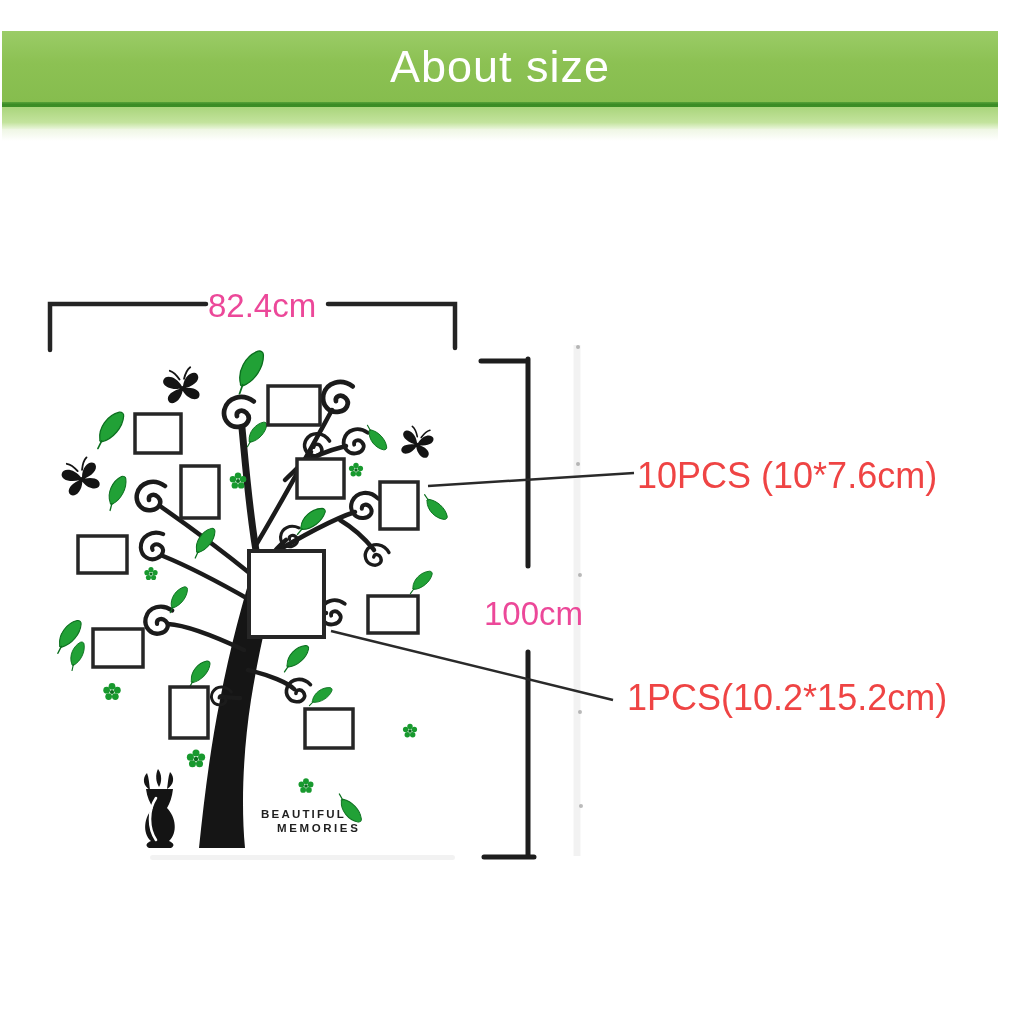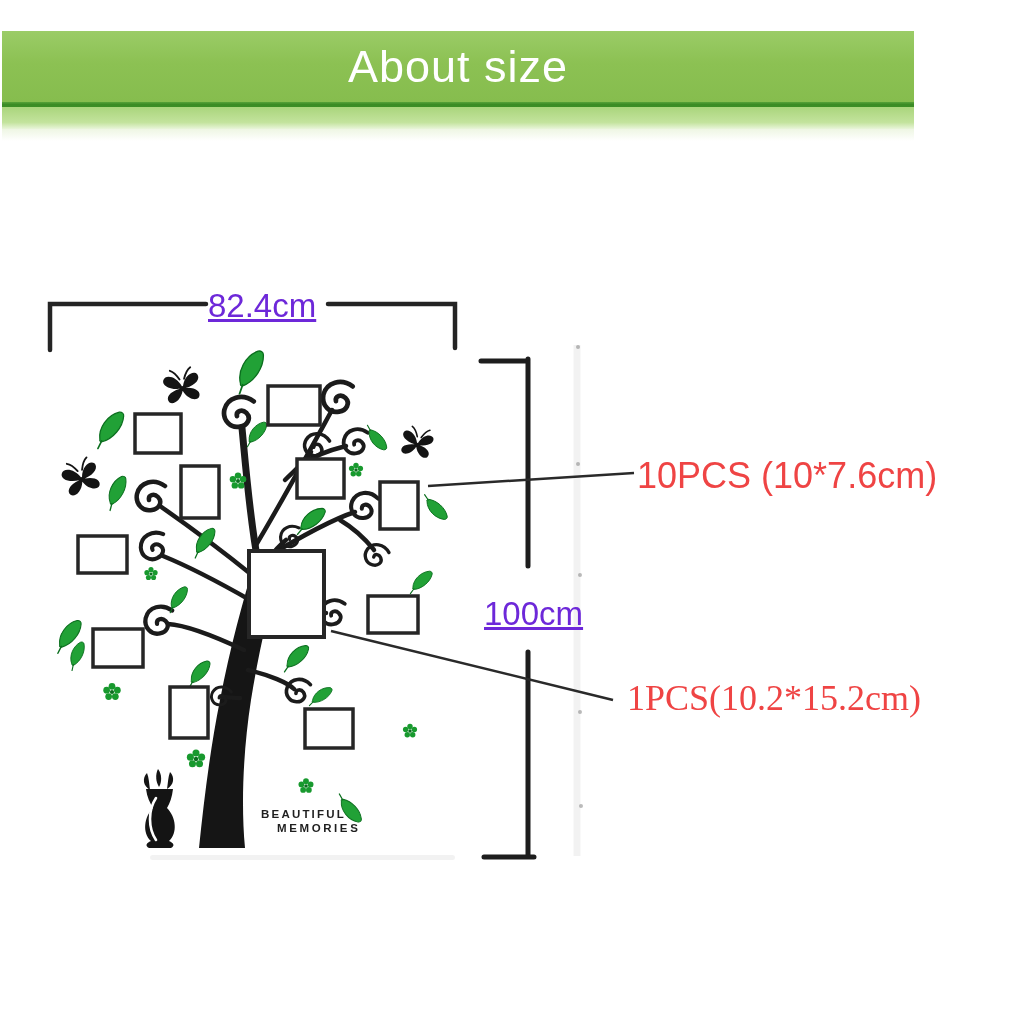--- a/index.html
+++ b/index.html
@@ -2,33 +2,33 @@
 <html><head>
 <meta charset="utf-8">
 <style>
   html,body{margin:0;padding:0;background:#fff;}
   .canvas{
     position:relative;width:1030px;height:1031px;margin:0 auto;
     background:#ffffff;overflow:hidden;
     font-family:"Liberation Sans","DejaVu Sans",sans-serif;
   }
   
-  .banner{position:absolute;left:2px;top:31px;width:912px;}
+  .banner{position:absolute;left:2px;top:31px;width:996px;}
   .banner-main{
     height:71px;display:flex;align-items:center;justify-content:center;
     background:linear-gradient(180deg,#9bcc67 0%,#8cc153 45%,#86bd4e 100%);
   }
   .banner-darkline{height:5px;background:linear-gradient(180deg,#57a238,#39862250,#3c8e26);background-color:#3c8e26;}
   .banner-lightstrip{height:22px;background:linear-gradient(180deg,#aad57c 0%,#c3e39d 70%,#e9f5da 100%);}
   .banner-fade{height:12px;background:linear-gradient(180deg,#eef6e3,#ffffff);}
   .banner-title{
     color:#ffffff;font-size:45px;font-weight:400;letter-spacing:1px;
   }
   
-  .dim-label{position:absolute;color:#6d28d9;font-size:33px;font-weight:400;white-space:nowrap;text-decoration:underline;}
+  .dim-label{position:absolute;color:#ec4899;font-size:33px;font-weight:400;white-space:nowrap;}
   .callout-label{position:absolute;color:#ef4444;font-size:36px;font-weight:400;white-space:nowrap;}
   .sticker-caption{position:absolute;color:#1f1f1f;font-weight:bold;font-size:11.5px;white-space:nowrap;}
   .svg-layer{position:absolute;left:0;top:0;width:1030px;height:1031px;}
 </style>
 </head>
 <body>
 
 <div class="canvas">
 
   <div class="banner">
@@ -173,18 +173,18 @@
         <rect x="305" y="709" width="48" height="39"></rect>
       </g>
 
       <rect x="249" y="551" width="75" height="86" fill="#ffffff" stroke="#262626" stroke-width="4"></rect>
     </g>
   </svg>
 
   <div class="dim-label" style="left:208px;top:287px;">82.4cm</div>
   <div class="dim-label" style="left:484px;top:595px;text-align:right;">100cm</div>
   <div class="callout-label" style="left:637px;top:455px;">10PCS (10*7.6cm)</div>
-  <div class="callout-label" style="left:627px;top:677px;font-family:Liberation Serif, serif;">1PCS(10.2*15.2cm)</div>
+  <div class="callout-label" style="left:627px;top:677px;">1PCS(10.2*15.2cm)</div>
 
   <div class="sticker-caption" style="left:261px;top:808px;letter-spacing:2.2px;">BEAUTIFUL</div>
   <div class="sticker-caption" style="left:277px;top:822px;letter-spacing:2.6px;">MEMORIES</div>
 
 </div>
 
 </body></html>

